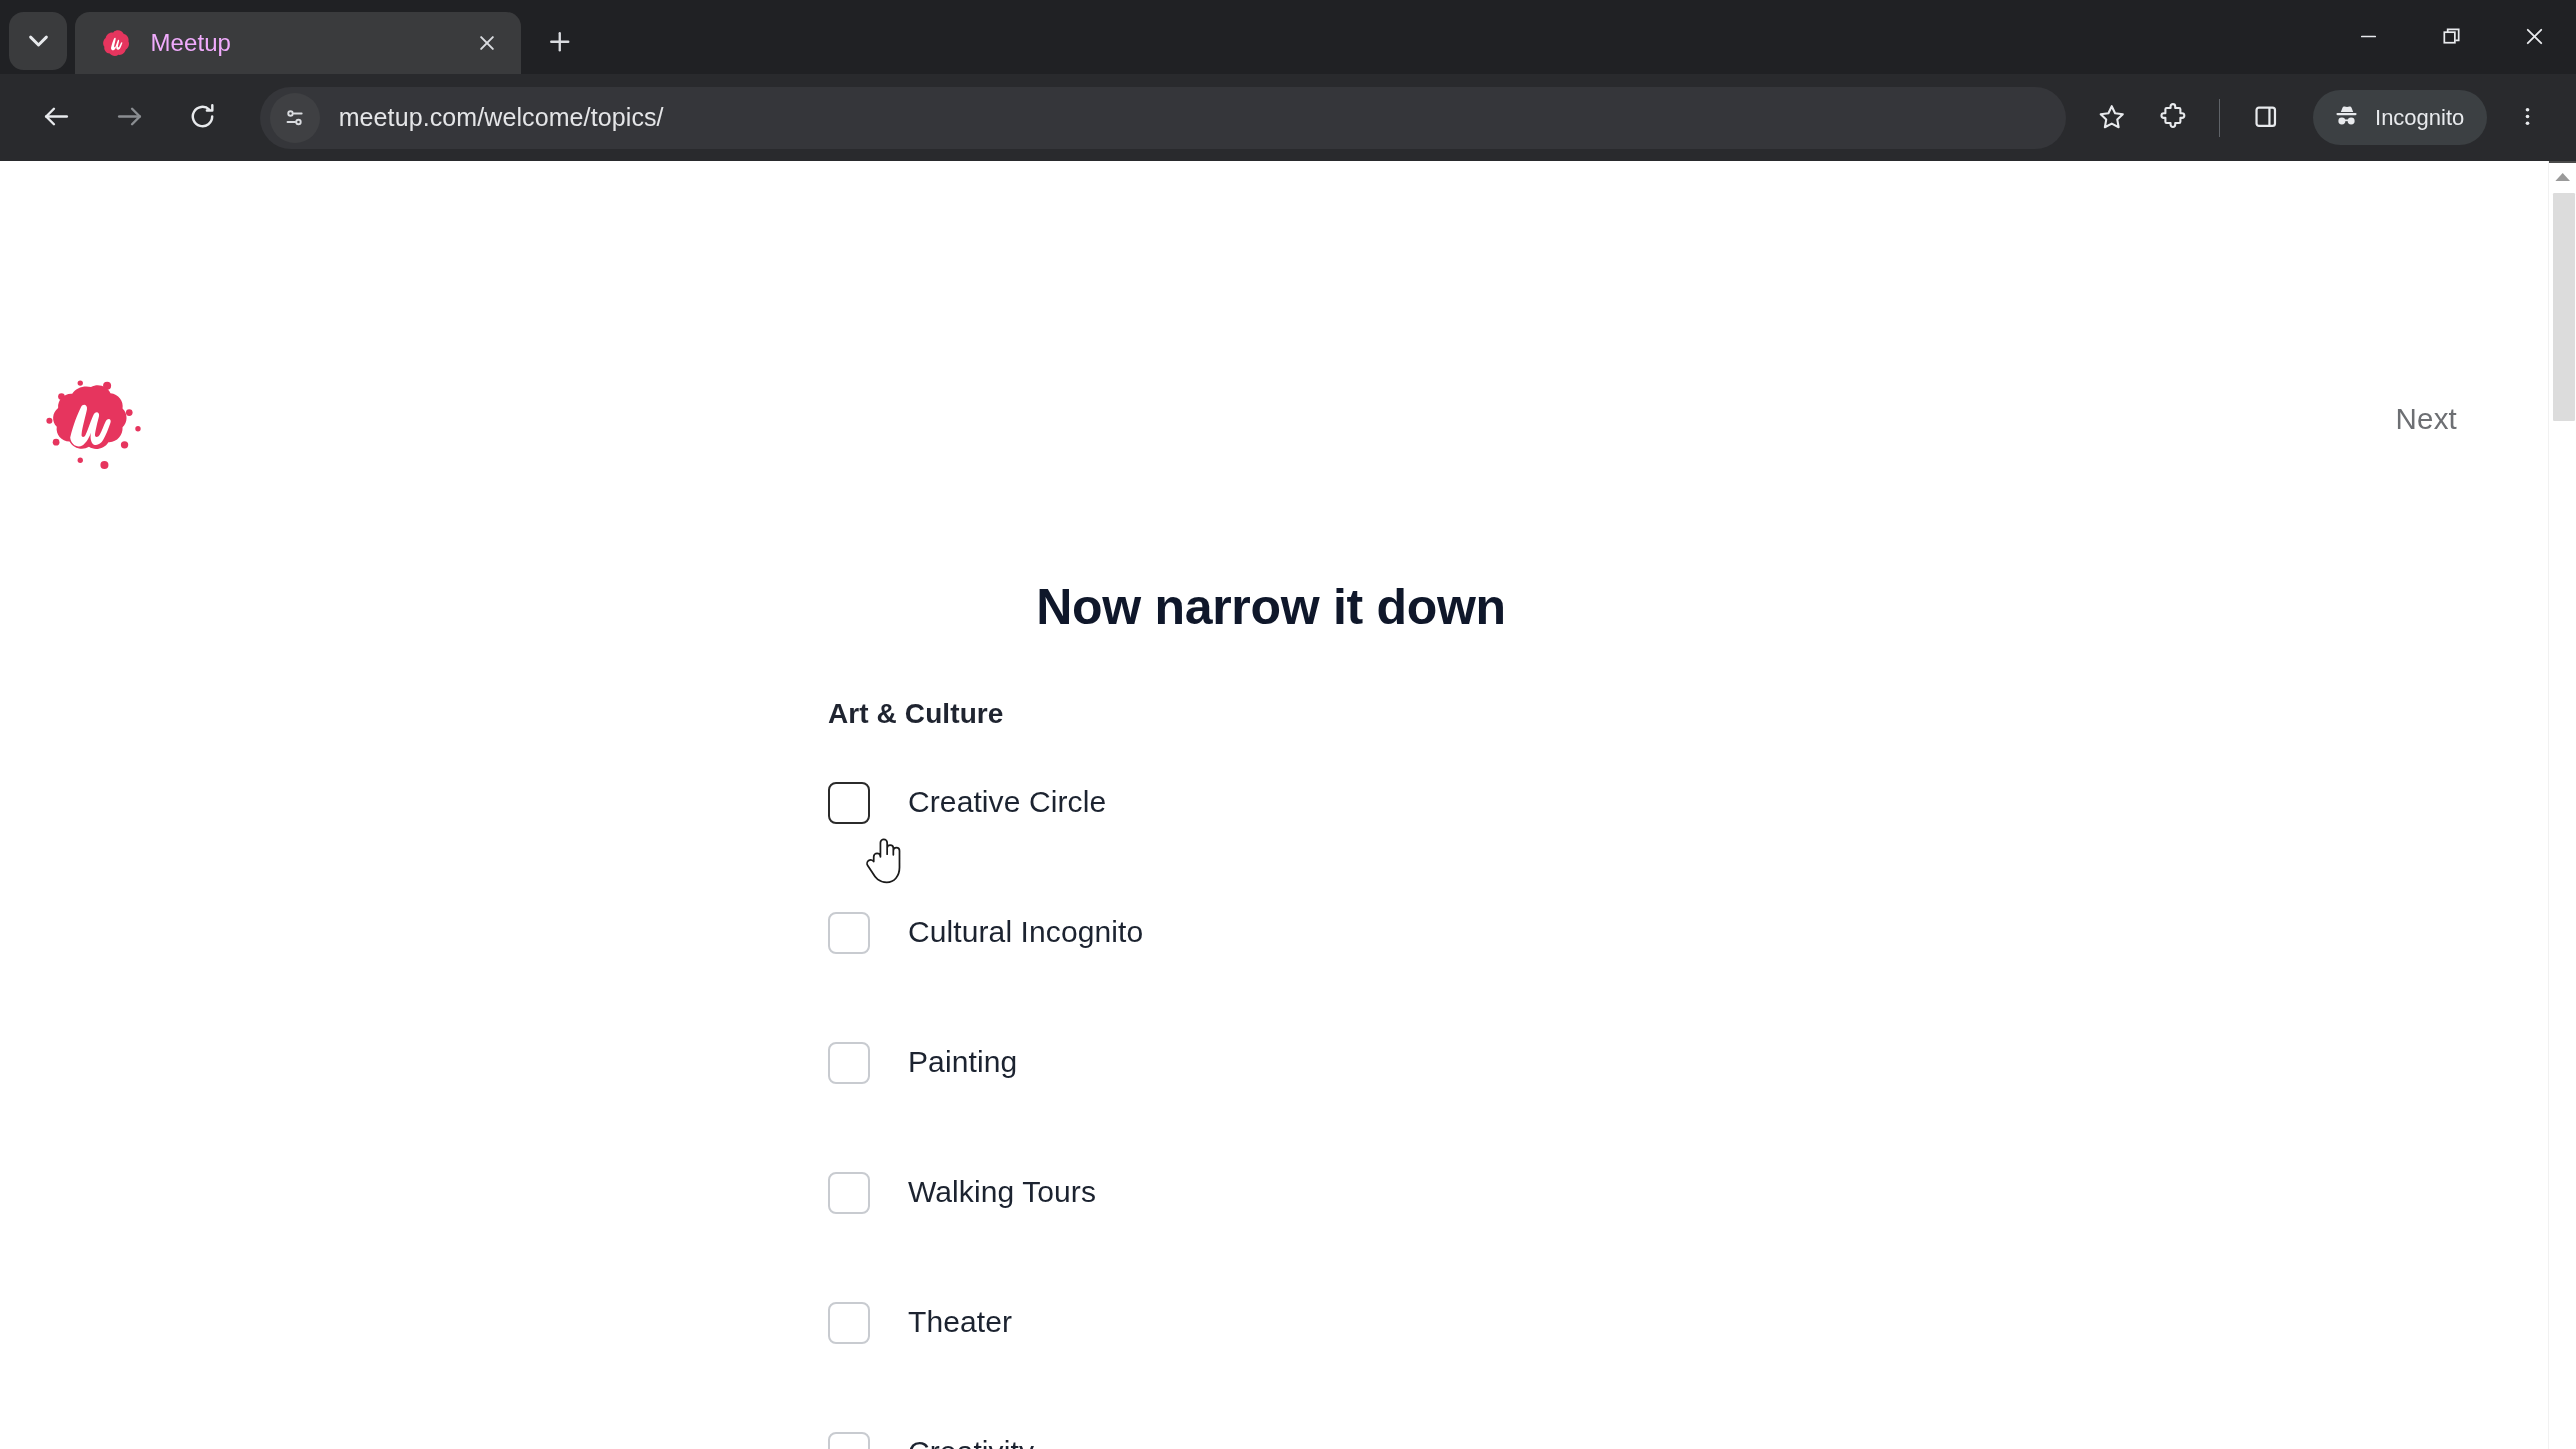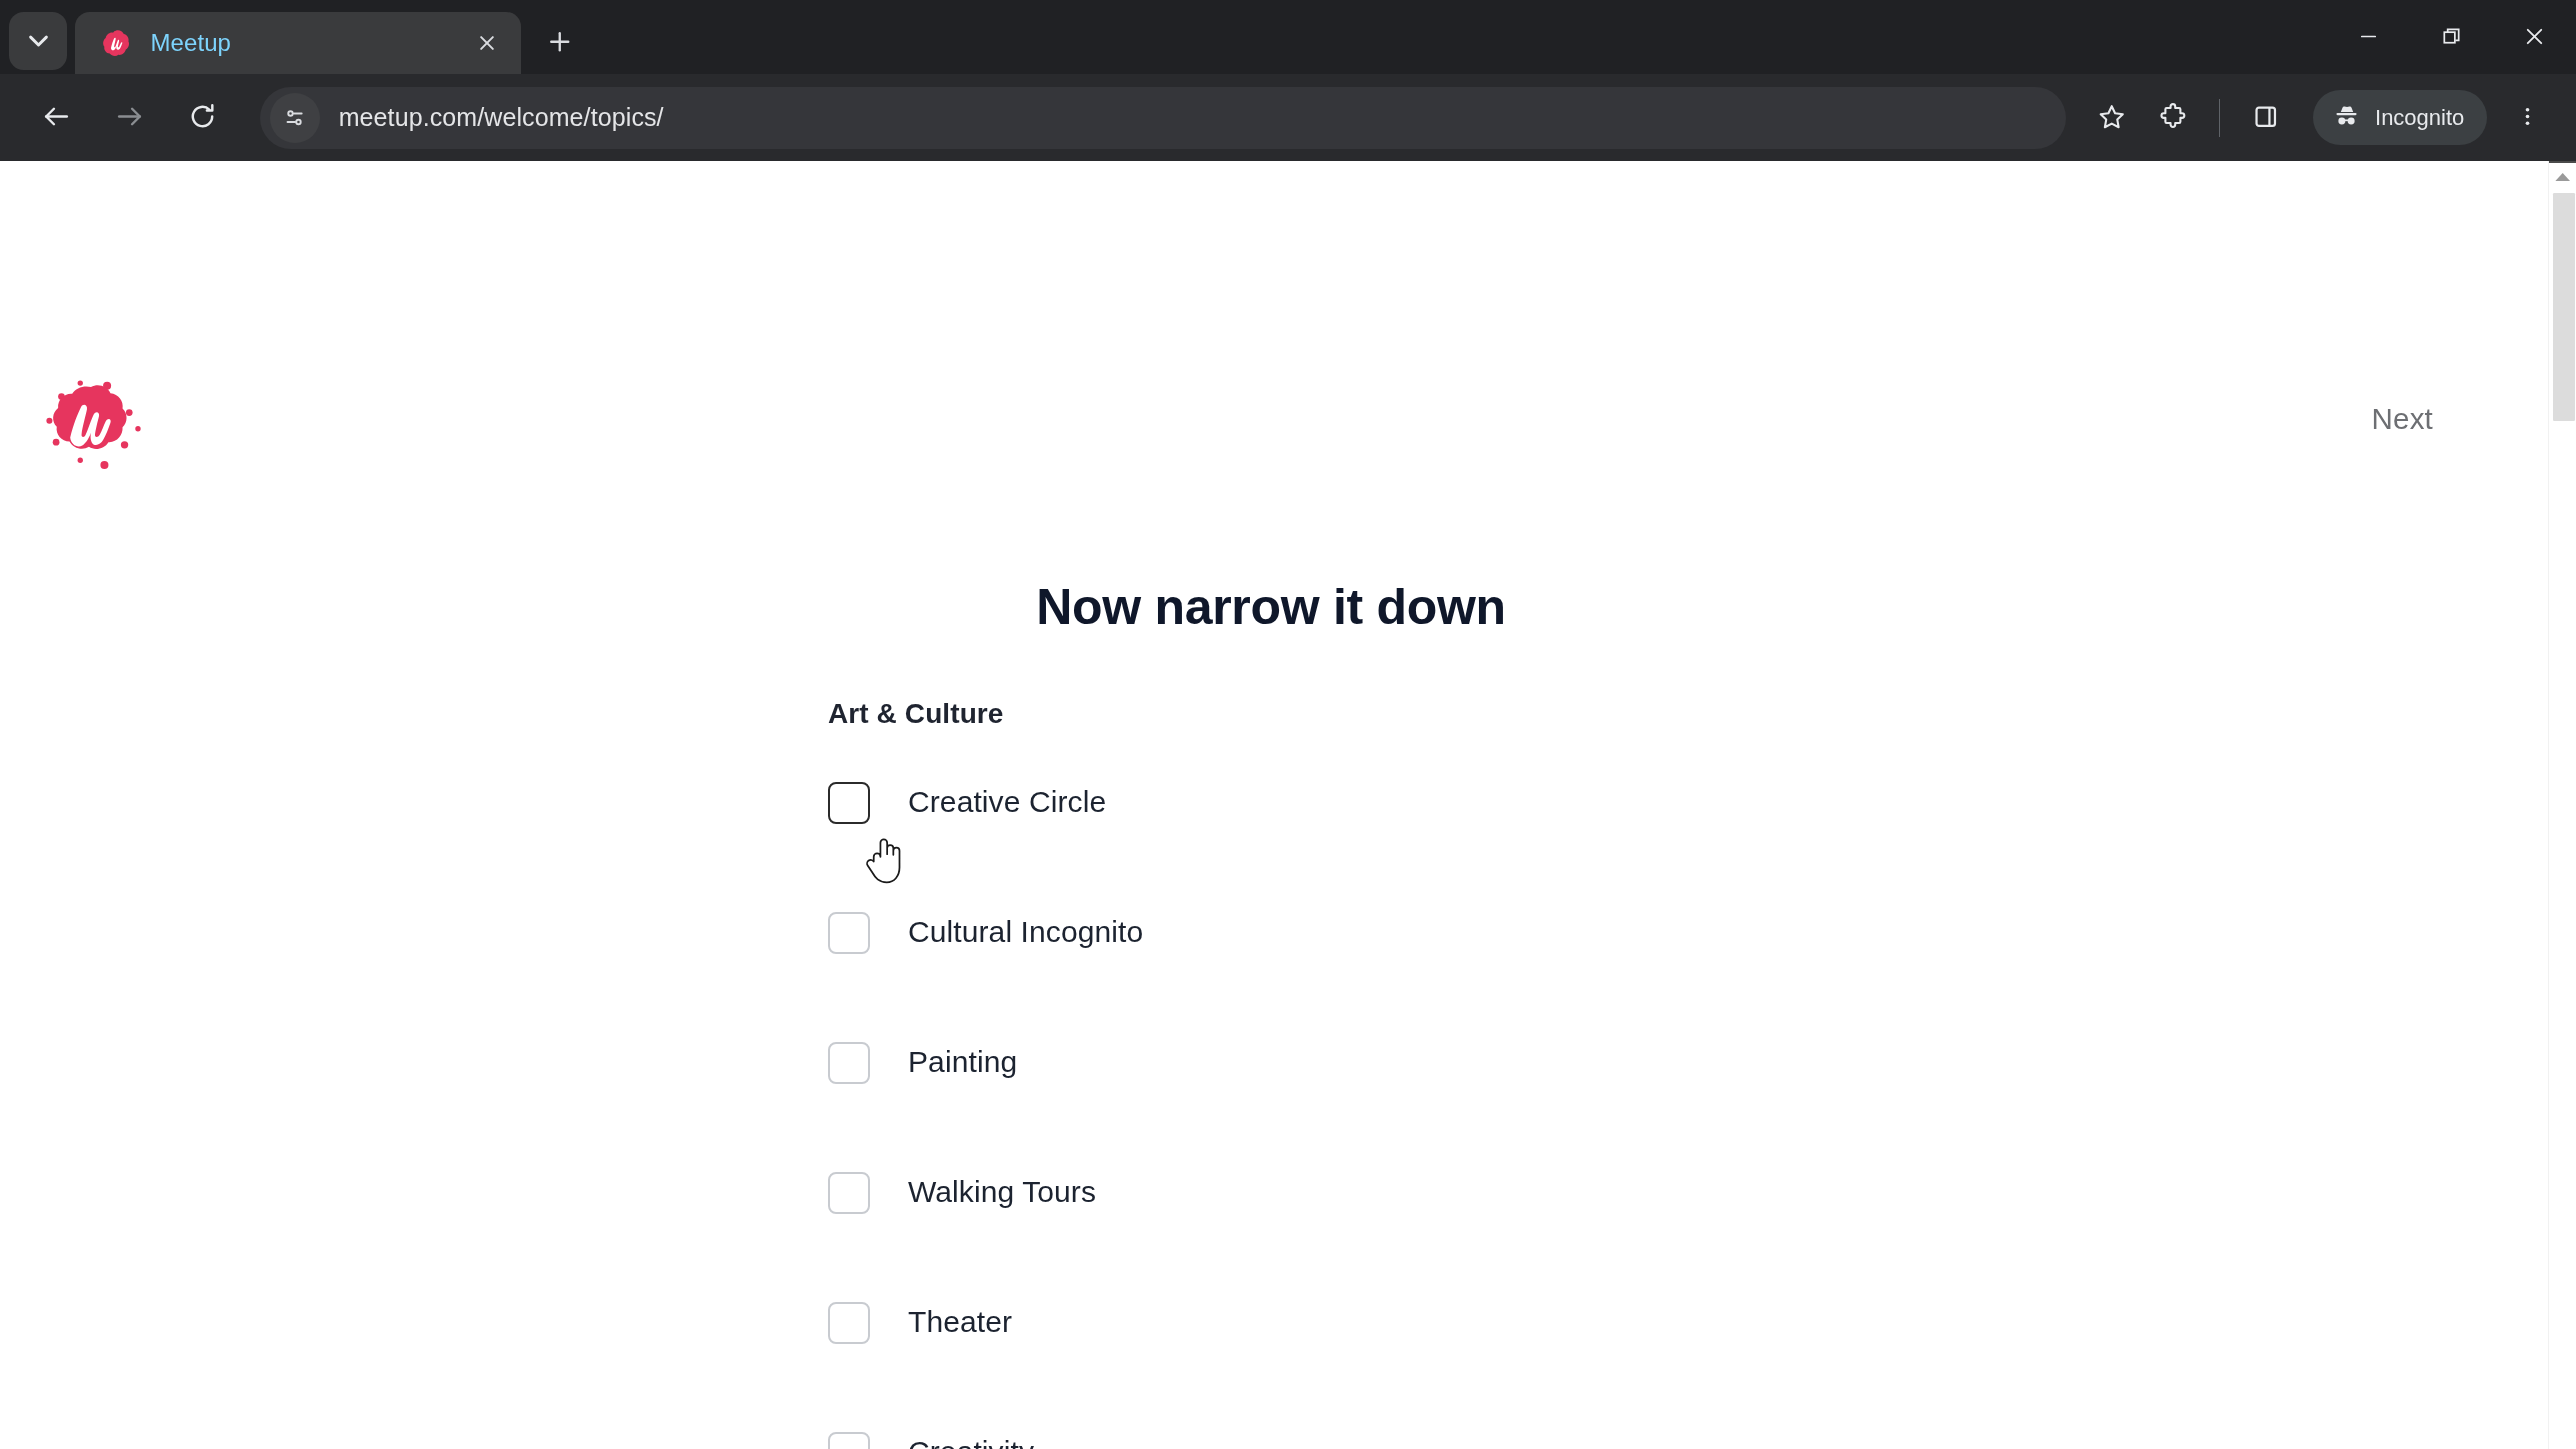--- a/index.html
+++ b/index.html
@@ -54,21 +54,21 @@
     padding: 0 17.4px 0 25.5px;
     flex: 0 0 auto;
     position: relative;
   }
   .tab-favicon {
     width: 29.5px; height: 29.5px;
     flex: 0 0 auto;
     display:flex; align-items:center; justify-content:center;
   }
   .tab-title {
-    color: #7dd3fc;
+    color: #f0abfc;
     font-size: 24px;
     margin-left: 20px;
     white-space: nowrap;
     overflow: hidden;
     flex: 1 1 auto;
     letter-spacing: 0.1px;
   }
   .tab-close {
     width: 35px; height: 35px;
     display:flex; align-items:center; justify-content:center;
@@ -207,21 +207,21 @@
   .site-logo {
     position: absolute;
     left: 40px;
     top: 210px;
     width: 102px;
     height: 102px;
   }
 
   .next-link {
     position: absolute;
-    right: 143px;
+    right: 119px;
     top: 241px;
     font-size: 29.5px;
     color: #6d6f73;
     letter-spacing: 0.2px;
   }
 
   .headline {
     position: absolute;
     top: 417px;
     left: 0;

